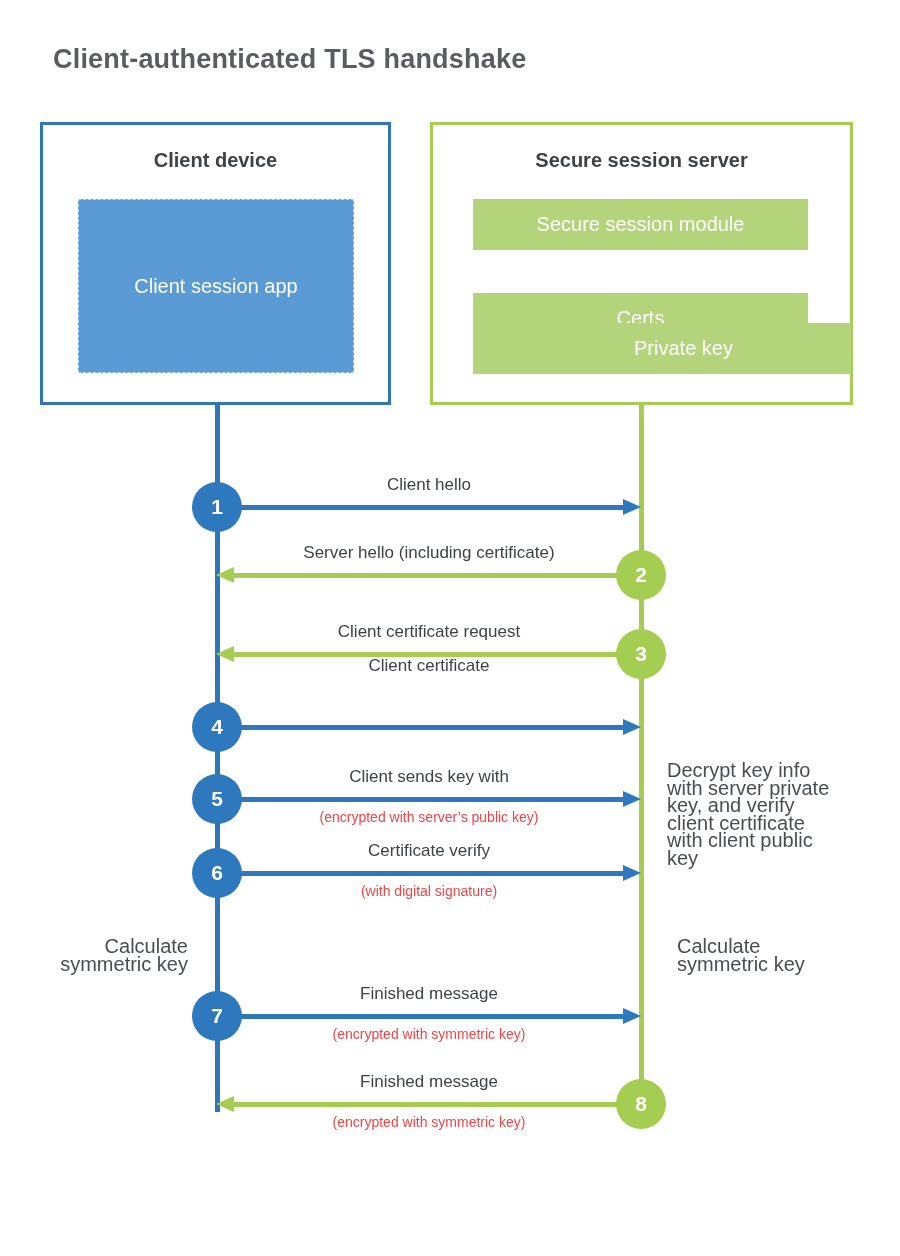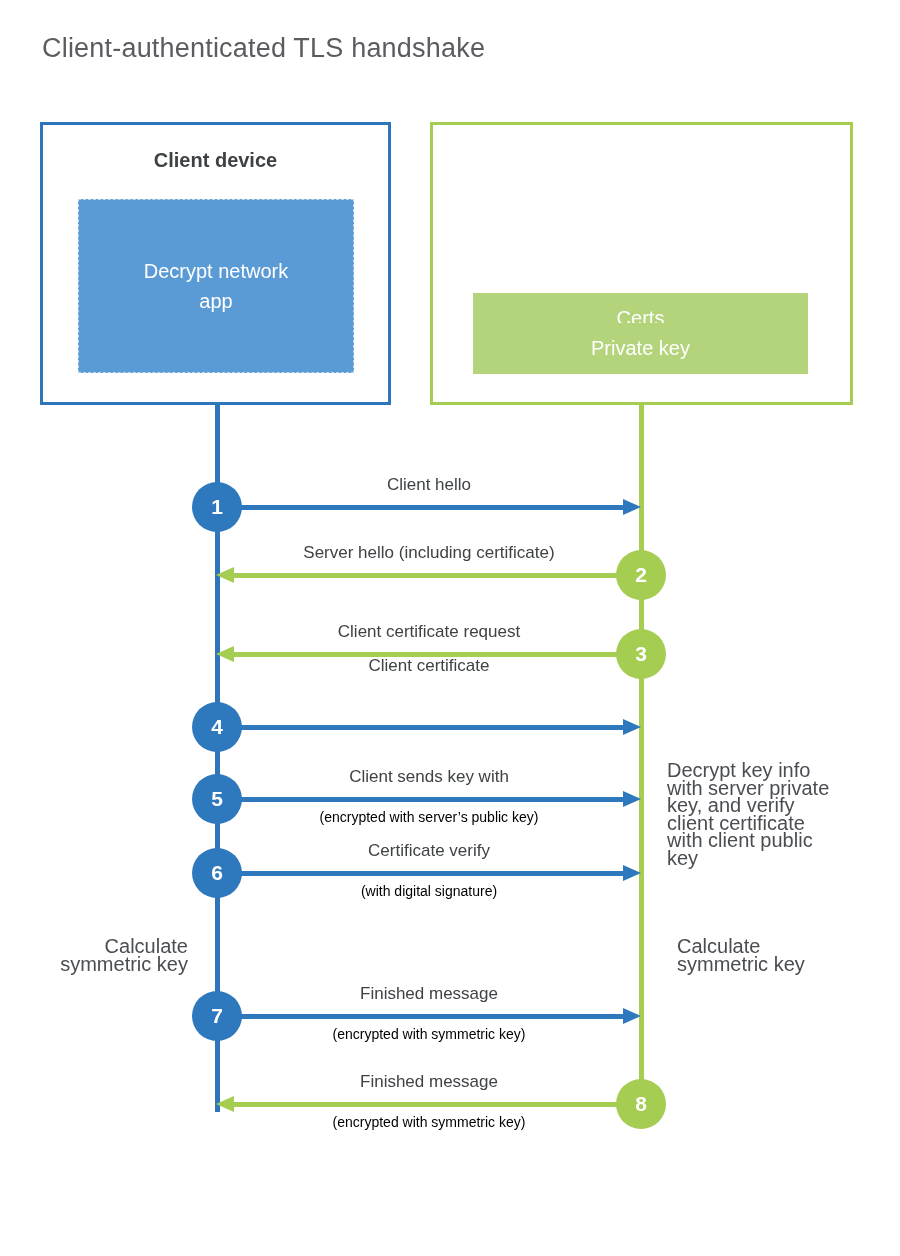--- a/index.html
+++ b/index.html
@@ -1,43 +1,43 @@
 <!DOCTYPE html>
 <html><head>
 <meta charset="utf-8">
 <style>
   html,body{margin:0;padding:0;background:#ffffff;}
   .canvas{
     position:relative;width:900px;height:1256px;background:#fff;overflow:hidden;
     font-family:"Liberation Sans",sans-serif;
   }
   .title{
-    position:absolute;left:37px;top:28px;margin:5px;
-    font-size:27px;font-weight:400;color:#5a5c60;letter-spacing:.2px;
+    position:absolute;left:37px;top:28px;margin:16px;
+    font-size:27px;font-weight:700;color:#5a5c60;letter-spacing:.2px;
   }
   
   .box{position:absolute;top:122px;height:283px;background:#fff;box-sizing:border-box;}
   .client-box{left:40px;width:351px;border:3px solid #2e76b9;padding-left:44px;}
   .server-box{left:430px;width:423px;border:3px solid #a4cd52;}
   .box-title{
     position:absolute;left:0;top:24px;width:100%;text-align:center;
     font-size:20px;font-weight:700;color:#3f4245;
   }
   .app-box{
     position:absolute;left:35px;top:74px;width:276px;height:174px;
     background:#5b9bd5;border:1px dashed #bdd7ee;box-sizing:border-box;
     display:flex;align-items:center;justify-content:center;text-align:center;
   }
   .app-label{color:#ffffff;font-size:20px;line-height:1.5;max-width:165px;}
   .bar{
     position:absolute;left:40px;width:335px;height:51px;background:#b3d47b;
     color:#ffffff;font-size:20px;text-align:center;line-height:51px;
     white-space:nowrap;overflow:hidden;
   }
-  .bar1{top:74px;} .bar2{top:136px;margin-top:32px;} .bar3{top:198px;}
+  .bar1{top:74px;} .bar2{top:136px;margin-top:32px;} .bar3{top:198px;padding-left:43px;}
   
   .vline{position:absolute;width:5px;}
   .vline-client{left:215px;top:404px;height:708px;background:#2e76b9;}
   .vline-server{left:639px;top:404px;height:700px;background:#a4cd52;}
   
   .circle{
     position:absolute;width:50px;height:50px;border-radius:50%;z-index:3;
     color:#fff;font-size:21px;font-weight:700;text-align:center;line-height:50px;
   }
   .circle.blue{background:#2e78bd;}
@@ -48,42 +48,44 @@
   .head{position:absolute;width:0;height:0;z-index:2;
     border-top:8px solid transparent;border-bottom:8px solid transparent;}
   .head.right.blue{border-left:18px solid #2e78bd;}
   .head.left.green{border-right:18px solid #a4cd52;}
   .step-label{
     position:absolute;left:229px;width:400px;text-align:center;
     font-size:17px;color:#3f4245;z-index:1;
   }
   .step-sublabel{
     position:absolute;left:229px;width:400px;text-align:center;
-    font-size:14px;color:#000000;z-index:1;
+    font-size:14px;color:#ef4444;z-index:1;
   }
   
   .note{position:absolute;font-size:20px;color:#4a4d52;line-height:18px;white-space:pre-line;}
   .note-left-calc{left:40px;top:937px;width:148px;text-align:right;}
   .note-right-calc{left:677px;top:937px;width:160px;text-align:left;}
   .note-decrypt{left:667px;top:762px;width:170px;white-space:normal;line-height:17.5px;}
 </style>
 </head>
 <body>
 
 <div class="canvas">
   <h1 class="title">Client-authenticated TLS handshake</h1>
 
   <div class="box client-box">
     <div class="box-title">Client device</div>
     <div class="app-box">
-      <span class="app-label">Decrypt network app</span>
+      <span class="app-label">Client session app</span>
     </div>
   </div>
 
   <div class="box server-box">
+    <div class="box-title">Secure session server</div>
+    <div class="bar bar1">Secure session module</div>
     <div class="bar bar2">Certs</div>
     <div class="bar bar3">Private key</div>
   </div>
 
   <div class="vline vline-client"></div>
   <div class="vline vline-server"></div>
 
   <div id="steps">
       <div class="circle blue" style="left: 192px; top: 482px;">1</div>
       <div class="shaft blue" style="top: 505px; left: 220px; width: 404px;"></div>

